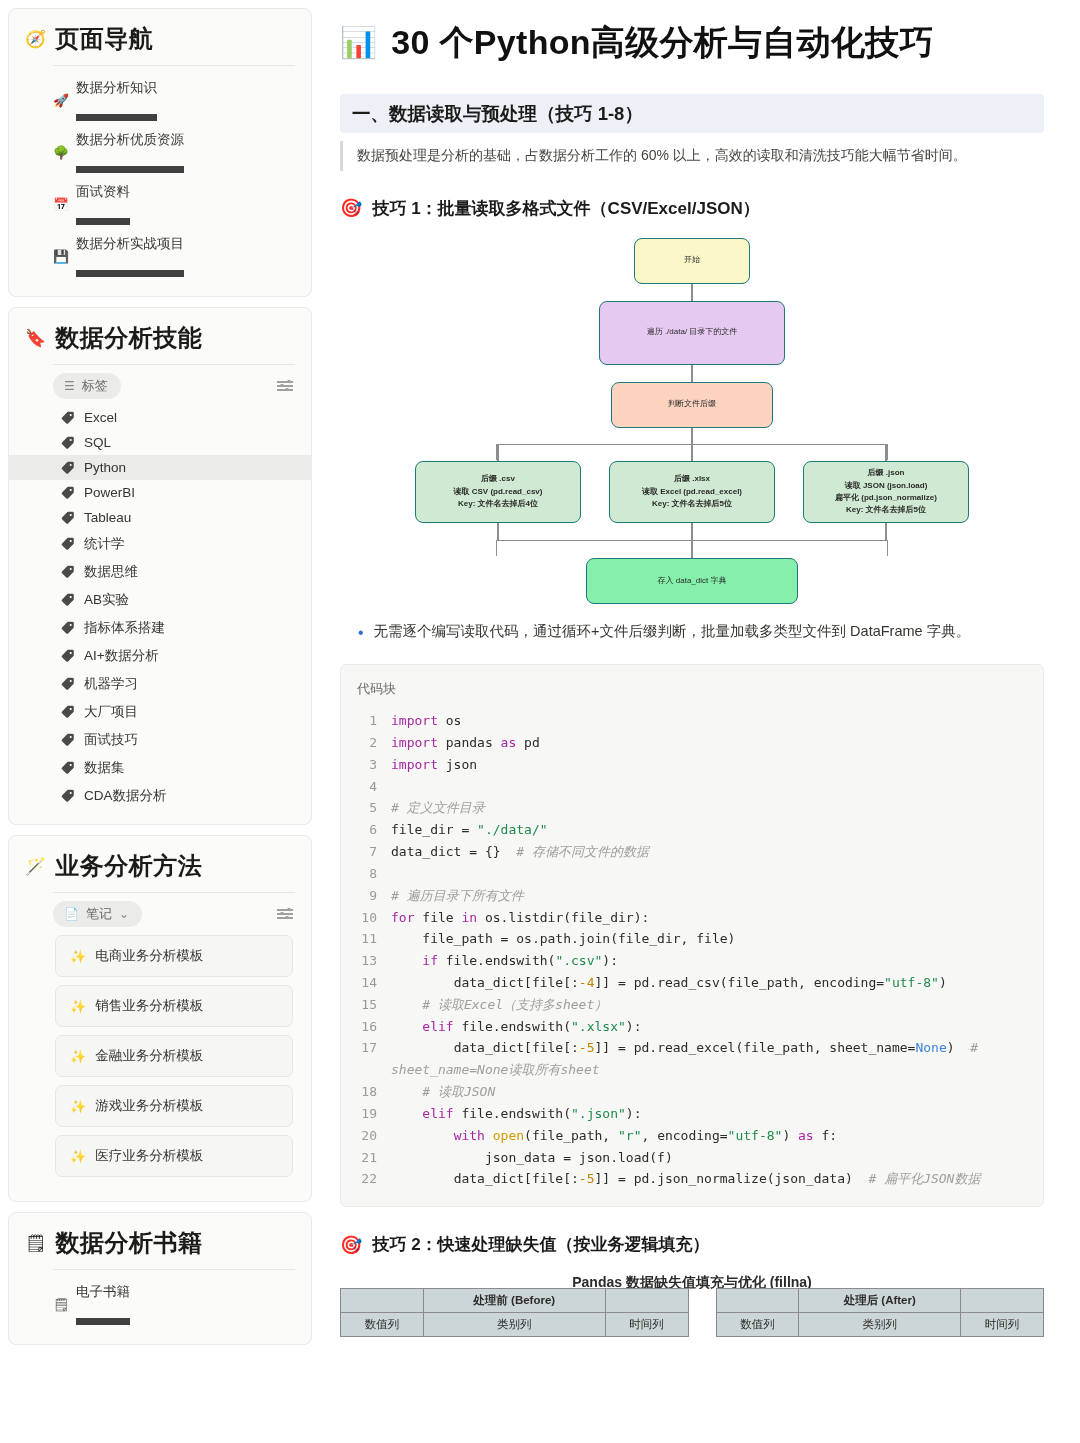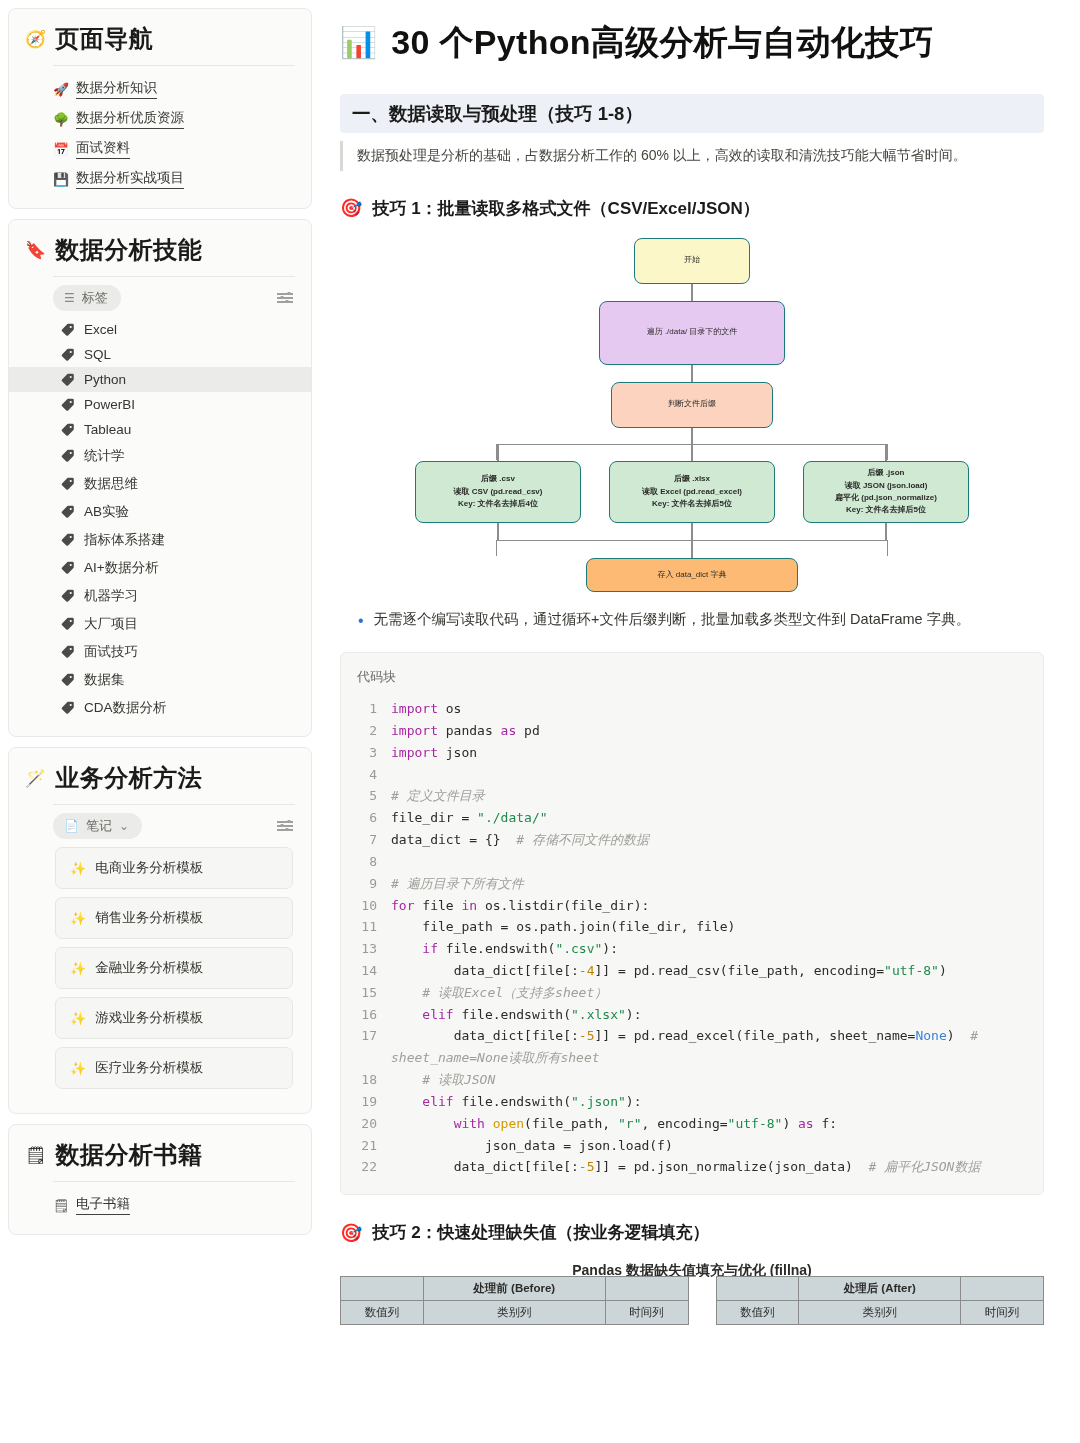--- a/index.html
+++ b/index.html
@@ -31,21 +31,21 @@
   }
   .divider { height: 1px; background: #e7e7e4; margin: 0 16px 4px 44px; }
 
   .nav-list { padding: 4px 0 14px 0; }
   .nav-item {
     display: flex; align-items: center; gap: 8px;
     padding: 5px 16px 5px 44px;
     font-size: 13.5px; color: #37352f;
   }
   .nav-item .ic { font-size: 13px; width: 15px; text-align: center; }
-  .nav-item .lbl { border-bottom: 1px solid #404040; padding-bottom: 1px; }
+  .nav-item .lbl { border-bottom: 7px solid #404040; padding-bottom: 17px; }
 
   .filter-row {
     display: flex; align-items: center; justify-content: space-between;
     padding: 4px 18px 4px 44px;
   }
   .chip {
     display: inline-flex; align-items: center; gap: 7px;
     background: #ebebe9; border-radius: 14px;
     padding: 4px 13px 4px 11px;
     font-size: 13px; color: #6b6a64;
@@ -114,21 +114,21 @@
   .fbox {
     border: 1.4px solid #1c7a7a;
     border-radius: 8px;
     display: flex; align-items: center; justify-content: center;
     text-align: center;
     font-size: 8px; color: #2b2b29; line-height: 1.55;
   }
   .fbox.b1 { width: 116px; height: 46px; background: #fcf7c8; }
   .fbox.b2 { width: 186px; height: 64px; background: #e6c9f0; }
   .fbox.b3 { width: 162px; height: 46px; background: #fbd3bf; }
-  .fbox.b5 { width: 212px; height: 34px; background: #fdba74; }
+  .fbox.b5 { width: 212px; height: 46px; background: #86efac; }
   .fbox.leaf { width: 166px; height: 62px; background: #cfe9d3; }
   .vline { width: 1.4px; background: #8d8d8d; }
   .branch-row { display: flex; gap: 28px; font-weight: bold; }
   .branch-wrap { display: flex; flex-direction: column; align-items: center; }
   .hbar { position: relative; width: 392px; height: 1.4px; background: #8d8d8d; }
   .hbar::before, .hbar::after {
     content: ""; position: absolute; top: 0; width: 1.4px; height: 16px; background: #8d8d8d;
   }
   .hbar::before { left: 0; } .hbar::after { right: 0; }
 

